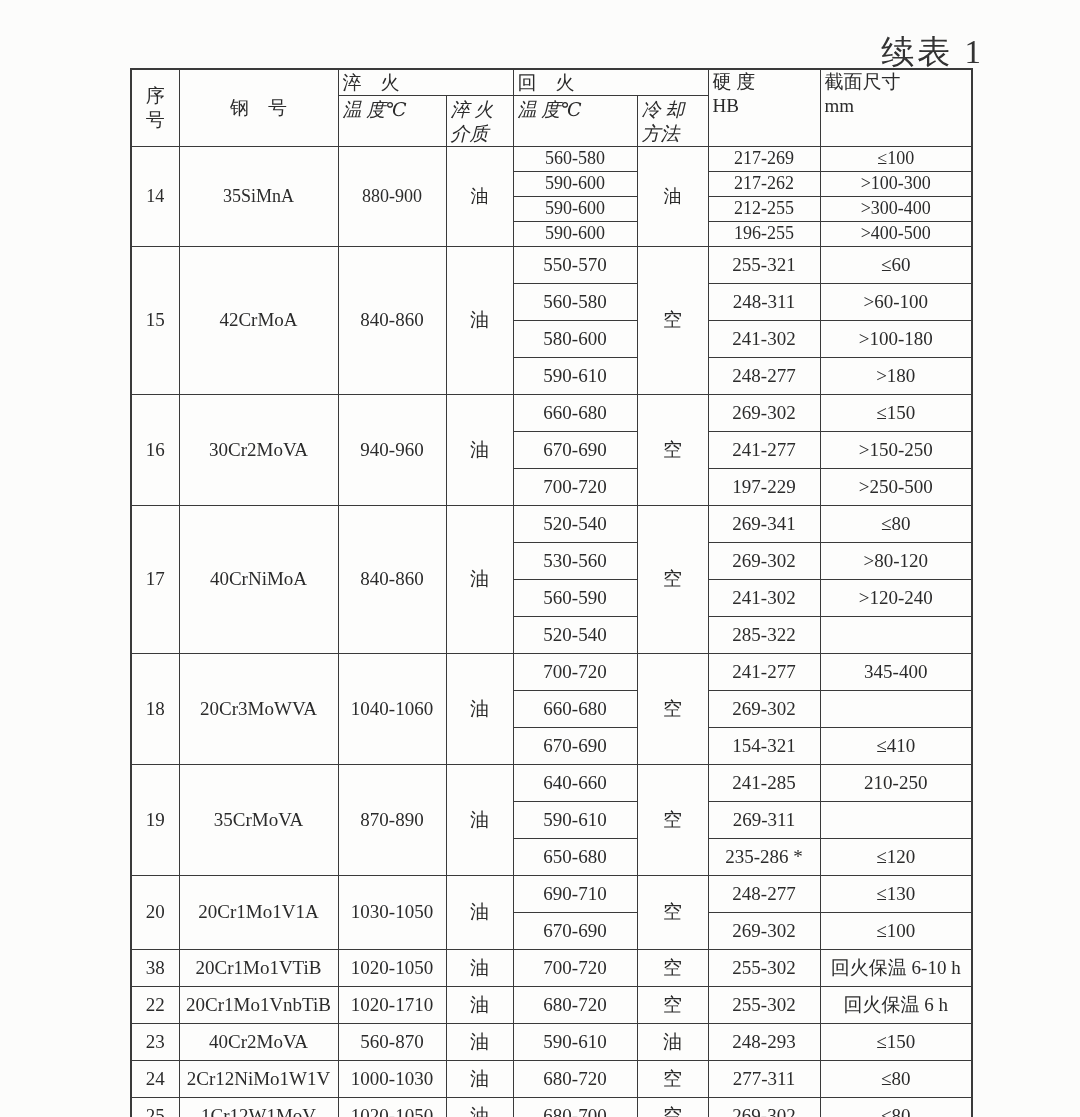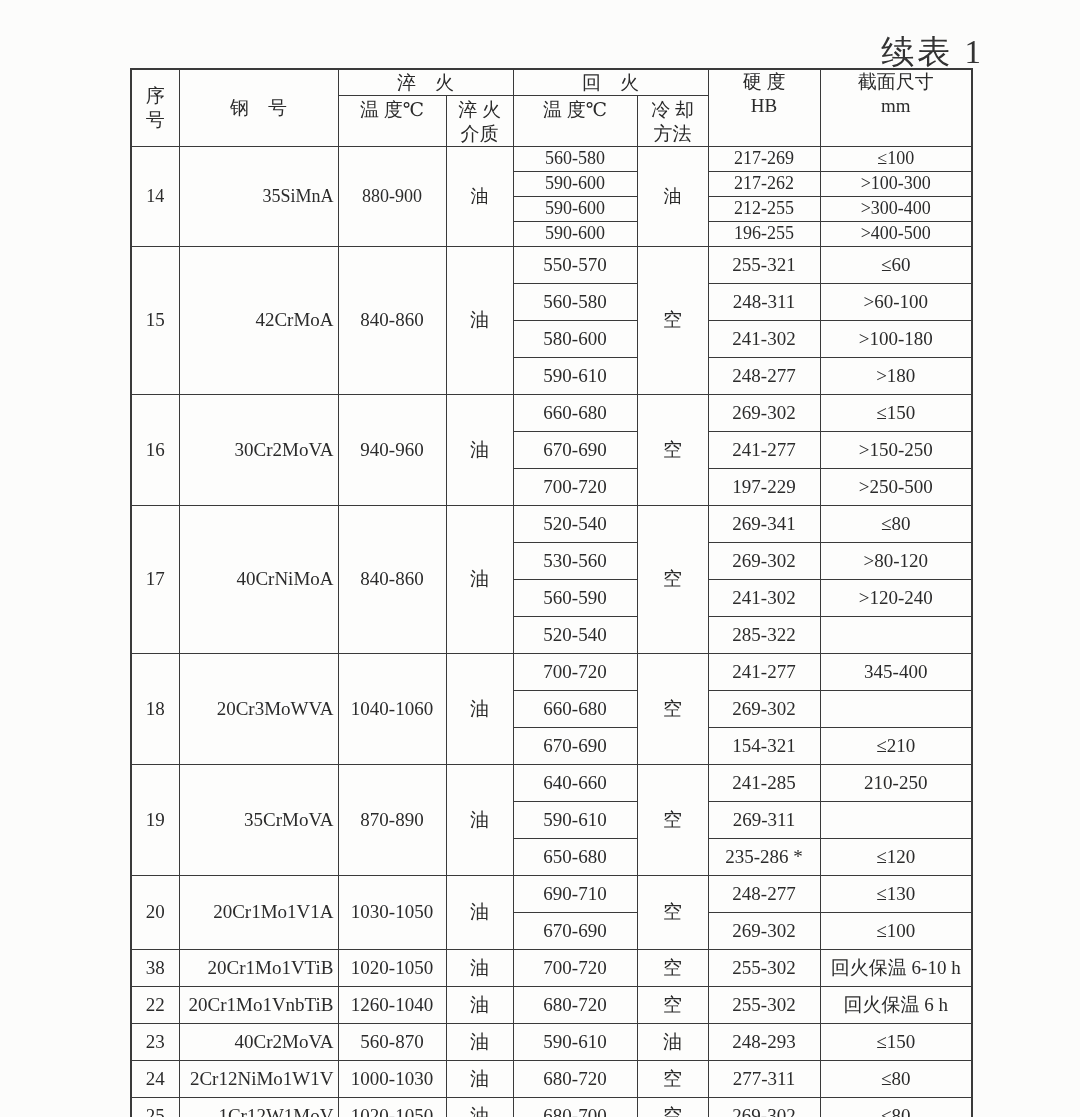--- a/index.html
+++ b/index.html
@@ -23,25 +23,25 @@
     border:1px solid #3a3a3a;
     font-size:19px;
     padding:0 4px;
     height:36px;
     white-space:pre-line;
     line-height:1.25;
     color:#2b2b2b;
     overflow:hidden;
   }
   thead tr.h1 td{height:25px;}
-  thead tr.h2 td{height:47px;vertical-align:top;padding-top:2px;}
+  thead tr.h2 td{height:47px;vertical-align:top;padding-top:2px;font-style:italic;}
   td.c{text-align:center;}
-  td.l{text-align:center;padding-left:9px;}
+  td.l{text-align:left;padding-left:9px;}
   td.top{vertical-align:top;padding-top:4px;margin-left:28px;}
-  td.steel{text-align:right;padding-left:22px;}
+  td.steel{text-align:center;padding-left:22px;}
   td.size{text-align:center;padding-left:9px;}
   tr.compact td{height:24px;font-size:18px;}
 </style>
 </head>
 <body>
 
 <div class="page">
 
   <div class="page-title">续表 1</div>
 
@@ -184,21 +184,21 @@
           <td class="size">345-400</td>
         </tr>
         <tr>
           <td class="c">660-680</td>
           <td class="c">269-302</td>
           <td class="size"></td>
         </tr>
         <tr>
           <td class="c">670-690</td>
           <td class="c">154-321</td>
-          <td class="size">≤210</td>
+          <td class="size">≤410</td>
         </tr>
         <tr>
           <td class="c" rowspan="3">19</td>
           <td class="steel" rowspan="3">35CrMoVA</td>
           <td class="c" rowspan="3">870-890</td>
           <td class="c" rowspan="3">油</td>
           <td class="c">640-660</td>
           <td class="c" rowspan="3">空</td>
           <td class="c">241-285</td>
           <td class="size">210-250</td>
@@ -234,21 +234,21 @@
           <td class="c">1020-1050</td>
           <td class="c">油</td>
           <td class="c">700-720</td>
           <td class="c">空</td>
           <td class="c">255-302</td>
           <td class="size">回火保温 6-10 h</td>
         </tr>
         <tr>
           <td class="c">22</td>
           <td class="steel">20Cr1Mo1VnbTiB</td>
-          <td class="c">1260-1040</td>
+          <td class="c">1020-1710</td>
           <td class="c">油</td>
           <td class="c">680-720</td>
           <td class="c">空</td>
           <td class="c">255-302</td>
           <td class="size">回火保温 6 h</td>
         </tr>
         <tr>
           <td class="c">23</td>
           <td class="steel">40Cr2MoVA</td>
           <td class="c">560-870</td>

